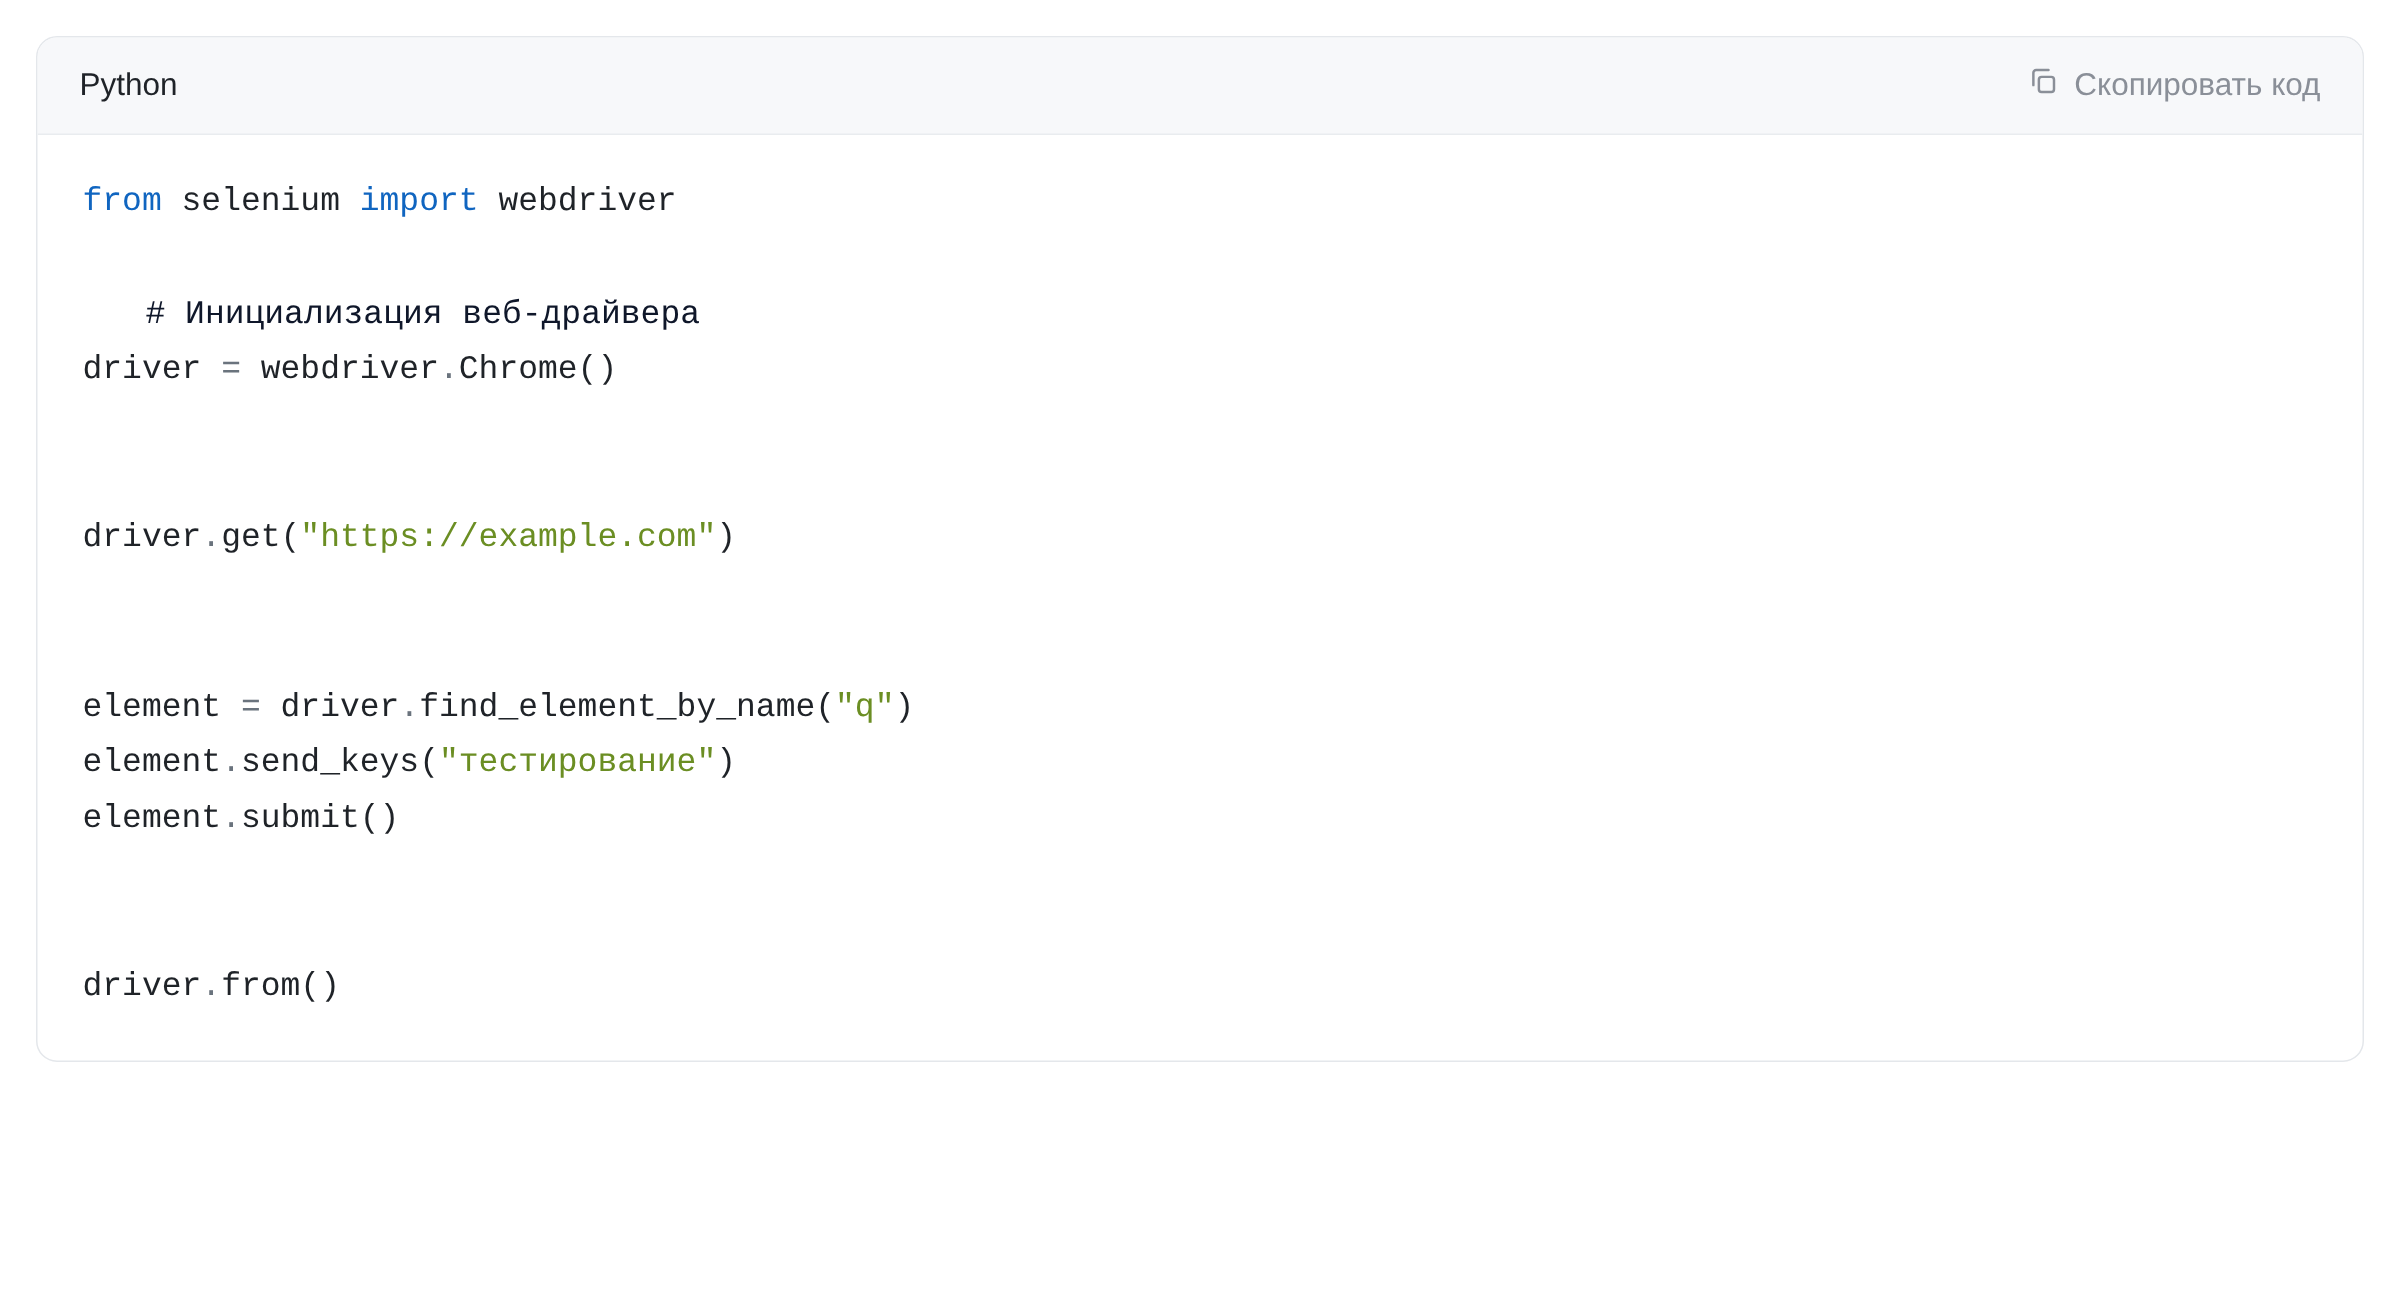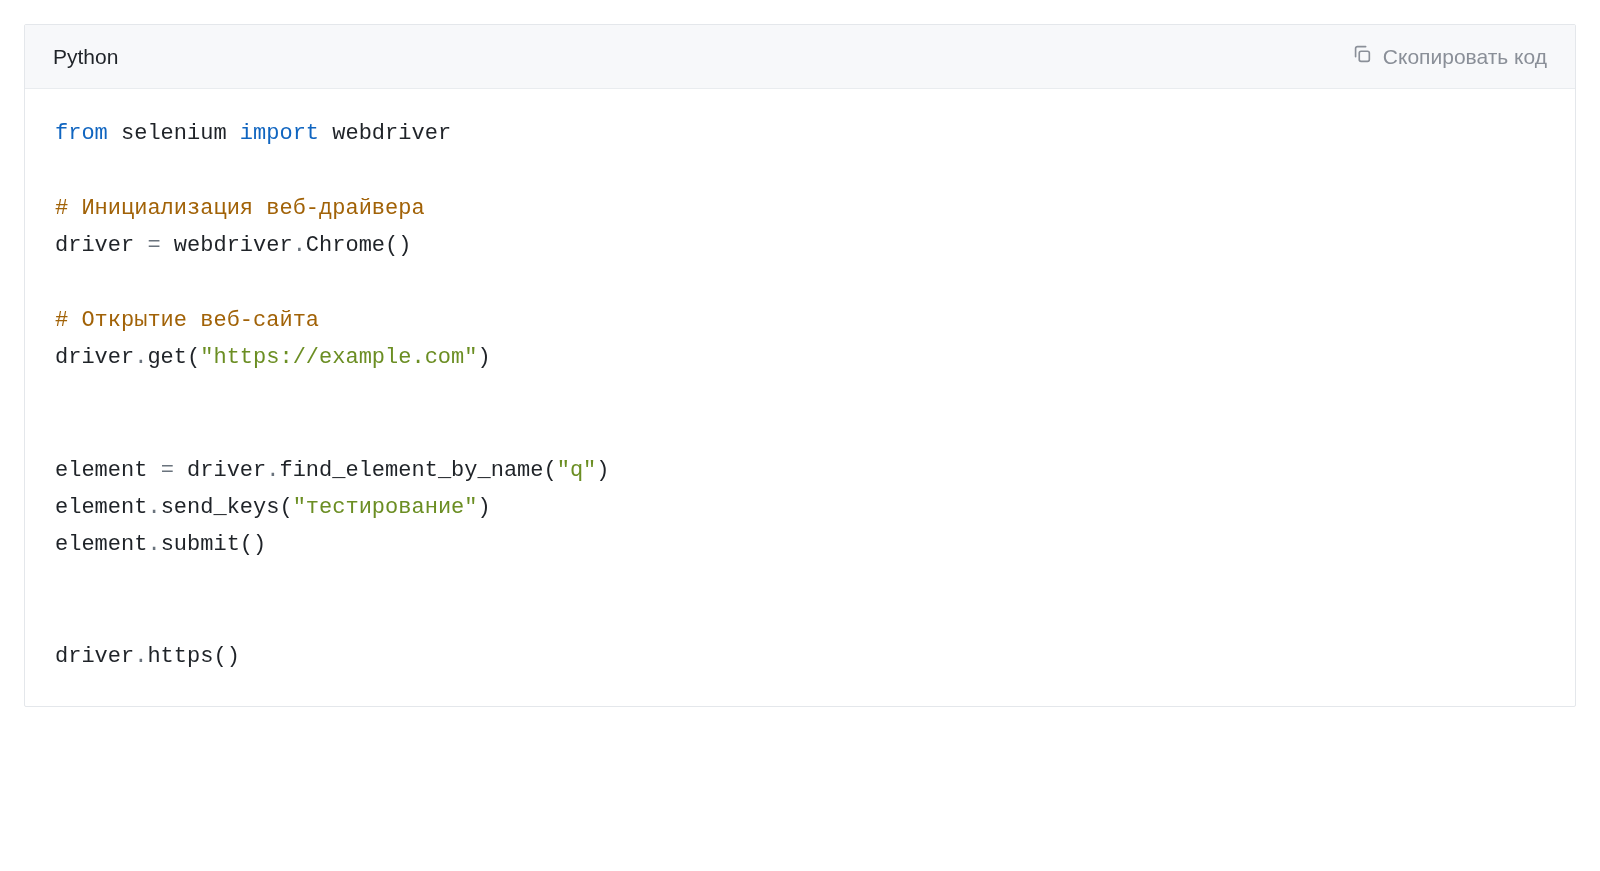--- a/index.html
+++ b/index.html
@@ -4,21 +4,21 @@
 <style>
   * { box-sizing: border-box; margin: 0; padding: 0; }
   body {
     font-family: -apple-system, BlinkMacSystemFont, "Segoe UI", Helvetica, Arial, sans-serif;
     background: #ffffff;
     padding: 24px;
     width: 1600px;
   }
   .code-block {
     border: 1px solid #e4e7eb;
-    border-radius: 2px;
+    border-radius: 14px;
     overflow: hidden;
     background: #ffffff;
   }
   .code-header {
     display: flex;
     justify-content: space-between;
     align-items: center;
     padding: 18px 28px;
     background: #f7f8fa;
     border-bottom: 1px solid #e9ecef;
@@ -45,21 +45,21 @@
     overflow-x: auto;
   }
   pre {
     font-family: Liberation Mono, monospace;
     font-size: 22px;
     line-height: 1.70;
     color: #1f2328;
     white-space: pre;
   }
   .tok-kw   { color: #1065c0; }   
-  .tok-cm   { color: #a16207; }   
+  .tok-cm   { color: #0f172a; margin-left: 42px; }   
   .tok-str  { color: #6b8e23; }   
   .tok-pn   { color: #1f2328; }   
   .tok-op   { color: #6a737d; }   
 </style>
 </head>
 <body>
 
 <div class="code-block">
   <div class="code-header">
     <span class="lang-label">Python</span>
@@ -72,24 +72,24 @@
       </span>
       <span>Скопировать код</span>
     </button>
   </div>
   <div class="code-body">
     <pre id="code-pre"><span class="tok-kw">from</span><span class="tok-pn"> selenium </span><span class="tok-kw">import</span><span class="tok-pn"> webdriver
 
 </span><span class="tok-cm"># Инициализация веб-драйвера</span><span class="tok-pn">
 driver </span><span class="tok-op">=</span><span class="tok-pn"> webdriver</span><span class="tok-op">.</span><span class="tok-pn">Chrome()
 
-</span><span class="tok-cm"># Открытие веб-сайта</span><span class="tok-pn">
+</span><span class="tok-pn">
 driver</span><span class="tok-op">.</span><span class="tok-pn">get(</span><span class="tok-str">"https://example.com"</span><span class="tok-pn">)
 
 </span><span class="tok-pn">
 element </span><span class="tok-op">=</span><span class="tok-pn"> driver</span><span class="tok-op">.</span><span class="tok-pn">find_element_by_name(</span><span class="tok-str">"q"</span><span class="tok-pn">)
 element</span><span class="tok-op">.</span><span class="tok-pn">send_keys(</span><span class="tok-str">"тестирование"</span><span class="tok-pn">)
 element</span><span class="tok-op">.</span><span class="tok-pn">submit()
 
 </span><span class="tok-pn">
-driver</span><span class="tok-op">.</span><span class="tok-pn">https()</span></pre>
+driver</span><span class="tok-op">.</span><span class="tok-pn">from()</span></pre>
   </div>
 </div>
 
 </body></html>

